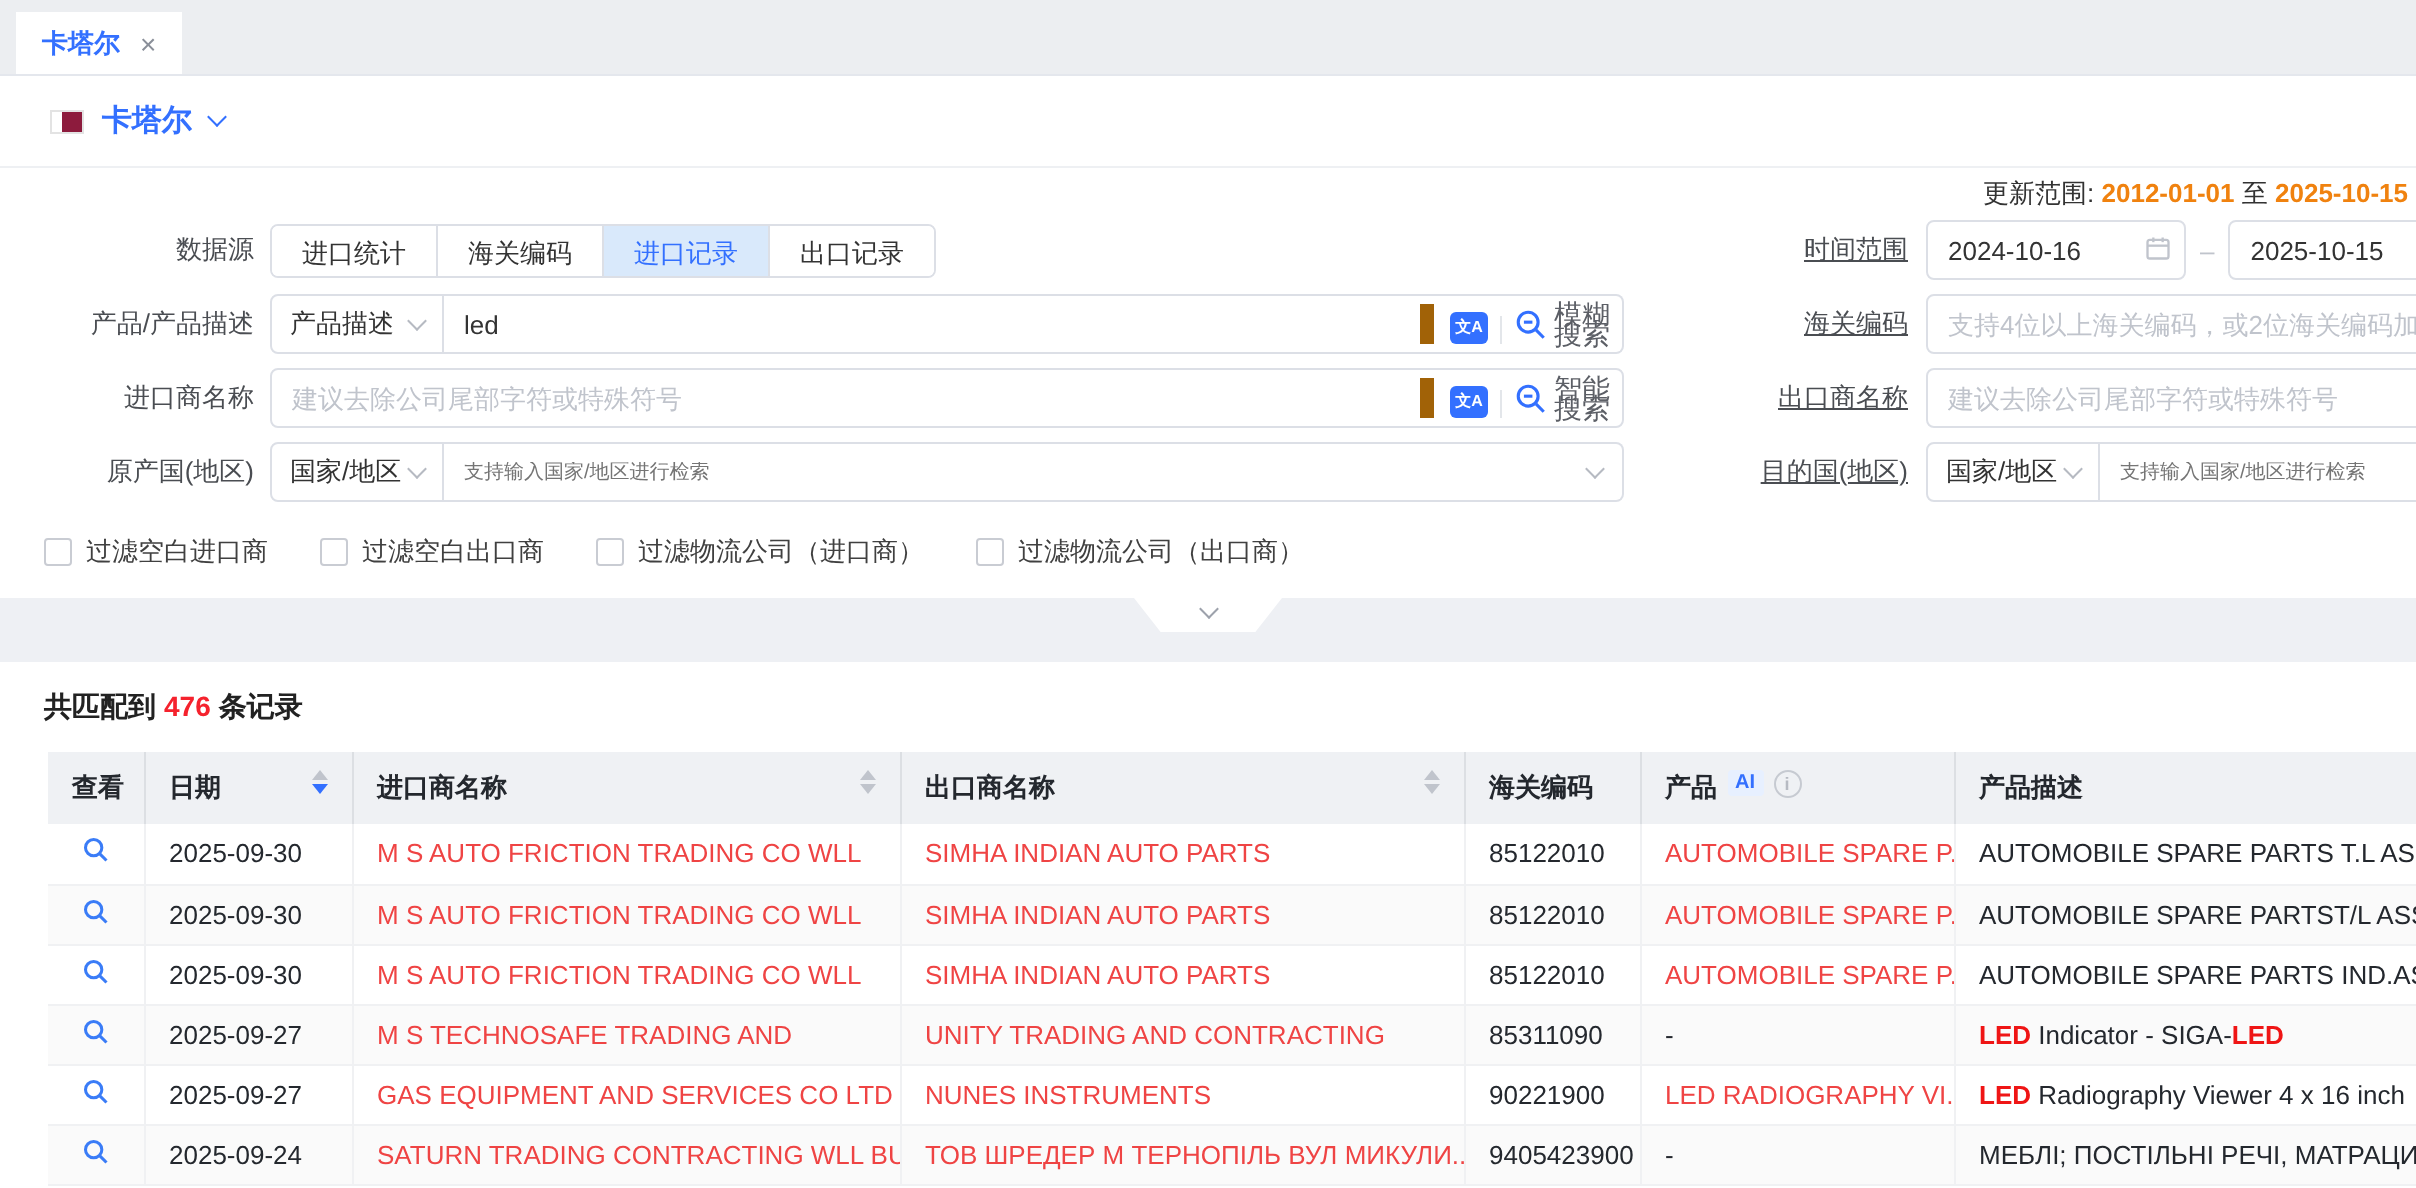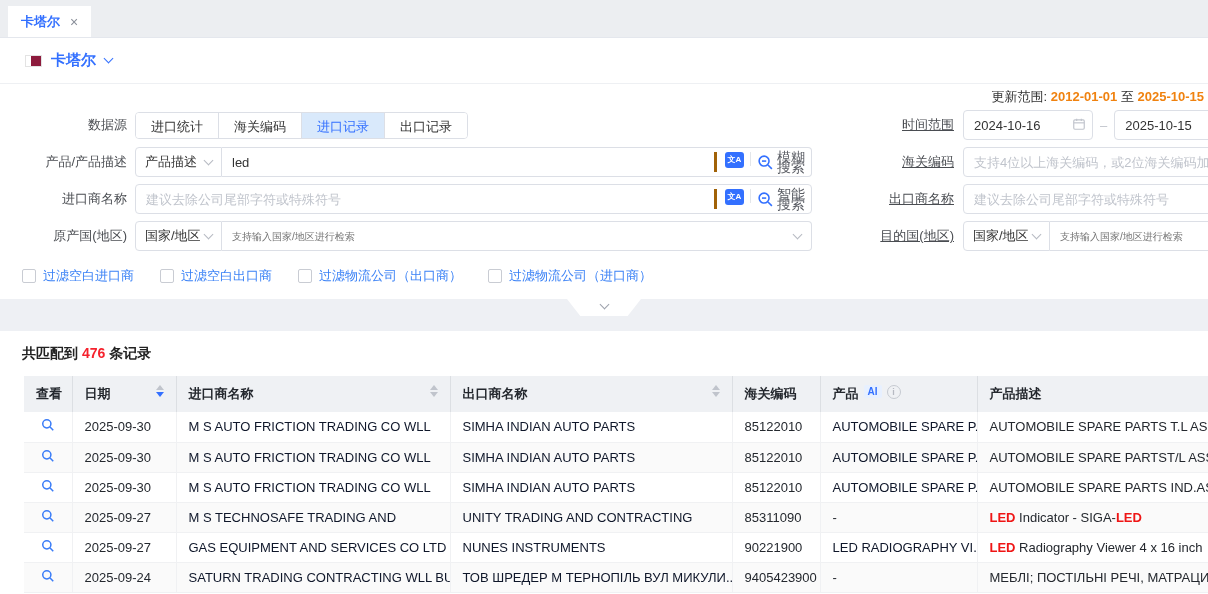--- a/index.html
+++ b/index.html
@@ -33,37 +33,37 @@
   .segmented { display:flex; border:1px solid #dcdfe6; border-radius:4px; overflow:hidden; height:27px; }
   .seg-opt { padding:0 15px; line-height:28px; background:#fff; color:#333; cursor:pointer; border-left:1px solid #dcdfe6; }
   .seg-opt:first-child { border-left:none; }
   .seg-opt.active { background:#d9e9fb; color:#3370ff; }
 
   .select-box { display:flex; align-items:center; justify-content:space-between; width:87px; height:30px; border:1px solid #dcdfe6; border-radius:4px 0 0 4px; padding:0 9px; background:#fff; color:#333; cursor:pointer; flex:none; }
   .composite { display:flex; align-items:center; flex:1; height:30px; border:1px solid #dcdfe6; border-left:none; border-radius:0 4px 4px 0; background:#fff; padding-right:6px; }
   .composite.noattach { border-left:1px solid #dcdfe6; border-radius:4px; }
   .composite input { flex:1; min-width:0; border:none; outline:none; height:26px; padding:0 10px; font-size:13px; color:#333; font-family:inherit; background:transparent; }
   .composite input::placeholder, .plain-input::placeholder { color:#c0c4cc; }
-  .suffix { display:flex; align-items:flex-start; gap:6px; padding-left:8px; border-left:3px solid #a16207; height:20px; }
+  .suffix { display:flex; align-items:flex-end; gap:6px; padding-left:8px; border-left:7px solid #a16207; height:20px; }
   .trans-icon { width:19px; height:16px; background:#3370ff; border-radius:3px; color:#fff; font-size:8px; line-height:16px; text-align:center; font-weight:bold; cursor:pointer; flex:none; }
   .vdiv { width:1px; height:14px; background:#e3e6ea; }
   .toggle-search { display:flex; align-items:center; gap:3px; cursor:pointer; }
   .stacked { font-size:14px; line-height:10px; color:#5c5f66; }
 
   .plain-input { height:30px; border:1px solid #dcdfe6; border-radius:4px; padding:0 10px; font-size:13px; color:#333; font-family:inherit; outline:none; }
   .date-wrap { position:relative; width:130px; flex:none; }
   .date-wrap input { width:130px; padding-right:44px; }
   .cal-icon { position:absolute; right:7px; top:7px; }
   .range-sep { margin:0 7px; color:#c0c4cc; }
 
   .country-input { display:flex; align-items:center; flex:1; height:30px; border:1px solid #dcdfe6; border-left:none; border-radius:0 4px 4px 0; padding-right:10px; }
   .country-input input { flex:1; min-width:0; border:none; outline:none; padding:0 10px; font-family:inherit; font-size:10px; }
 
   .checkbox-row { display:flex; align-items:center; gap:26px; padding-left:22px; margin-top:16px; height:18px; }
-  .cb { display:flex; align-items:center; gap:7px; cursor:pointer; color:#3b82f6; }
+  .cb { display:flex; align-items:center; gap:7px; cursor:pointer; color:#404040; }
   .cb-box { width:14px; height:14px; border:1px solid #c9ccd3; border-radius:2px; background:#fff; flex:none; }
 
   
   .band { height:32px; background:#eef0f4; margin-top:14px; position:relative; }
   .band-handle { width:74px; height:17px; background:#fff; margin:0 auto; clip-path:polygon(0 0,100% 0,82% 100%,18% 100%); display:flex; align-items:flex-start; justify-content:center; cursor:pointer; }
   .band-handle .chev { border-color:#9da2ac; margin-top:2px; }
 
   
   .results { background:#fff; padding:14px 0 0 0; }
   .summary { padding-left:22px; font-weight:bold; font-size:14px; color:#222; }
@@ -78,21 +78,21 @@
   .th-flex { display:flex; align-items:flex-start; }
   .sorters { display:flex; flex-direction:column; gap:2px; margin-left:auto; padding-left:8px; }
   .car { width:0; height:0; border-left:4px solid transparent; border-right:4px solid transparent; }
   .car.up { border-bottom:5px solid #c0c4cc; }
   .car.down { border-top:5px solid #c0c4cc; }
   .car.down.active { border-top-color:#3370ff; }
   .ai-badge { display:inline-block; background:#e7f0ff; color:#3370ff; font-size:10px; font-weight:bold; border-radius:2px; padding:1px 4px; margin:0 5px; }
   .info-ic { display:inline-block; width:14px; height:14px; border:1px solid #c6cad1; border-radius:50%; color:#b6bac2; font-size:9px; line-height:13px; text-align:center; font-style:normal; }
   .c-view { text-align:center; }
   .viewbtn { cursor:pointer; display:inline-block; }
-  a.tlink { color:#0f172a; text-decoration:none; cursor:pointer; }
+  a.tlink { color:#ef4444; text-decoration:none; cursor:pointer; }
   .red { color:#ef1515; font-weight:bold; }
 </style>
 </head>
 <body>
 
 <div class="tabbar">
   <div class="tab">
     <span class="tab-title">卡塔尔</span>
     <span class="tab-close">×</span>
   </div>
@@ -227,25 +227,25 @@
     <label class="cb">
         <span class="cb-box"></span>
         <span>过滤空白进口商</span>
       </label>
     <label class="cb">
         <span class="cb-box"></span>
         <span>过滤空白出口商</span>
       </label>
     <label class="cb">
         <span class="cb-box"></span>
-        <span>过滤物流公司（出口商）</span>
+        <span>过滤物流公司（进口商）</span>
       </label>
     <label class="cb">
         <span class="cb-box"></span>
-        <span>过滤物流公司（进口商）</span>
+        <span>过滤物流公司（出口商）</span>
       </label>
   </div>
 </div>
 
 <div class="band">
   <div class="band-handle">
     <span class="chev"></span>
   </div>
 </div>
 

